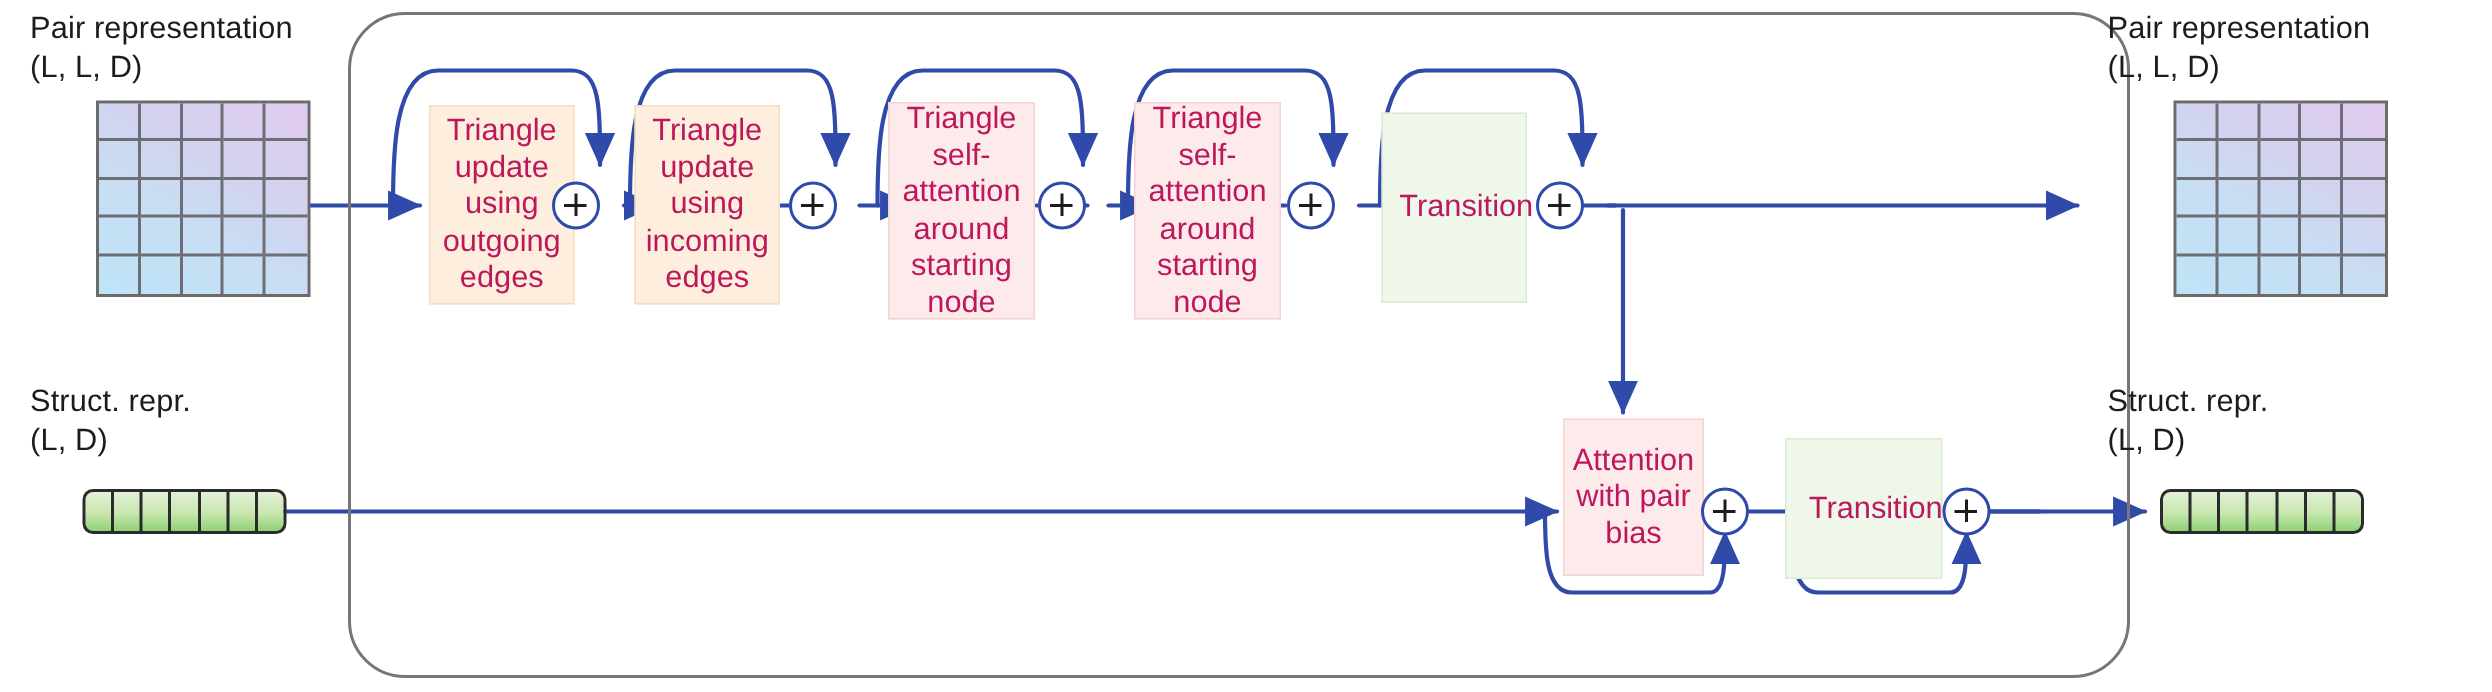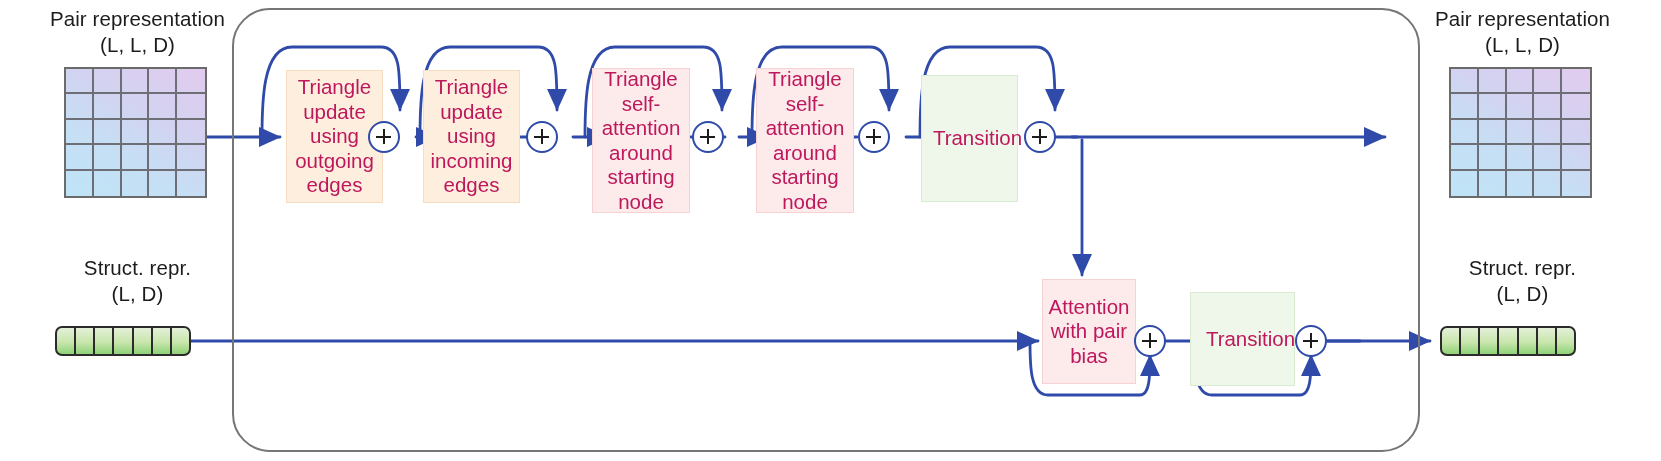--- a/index.html
+++ b/index.html
@@ -4,21 +4,21 @@
 <style>
   html,body{margin:0;padding:0;background:#fff;}
   body{width:1661px;height:461px;position:relative;overflow:hidden;
        font-family:"Liberation Sans","DejaVu Sans",sans-serif;color:#1a1a1a;}
   .stage{position:absolute;left:0;top:0;width:1661px;height:461px;}
 
   
   svg.wires{position:absolute;left:0;top:0;width:1661px;height:461px;overflow:visible;}
 
   
-  .lbl{position:absolute;text-align:center;font-size:20.5px;line-height:26px;
+  .lbl{position:absolute;text-align:left;font-size:20.5px;line-height:26px;
        letter-spacing:0.1px;color:#1c1c1c;white-space:pre;}
 
   
   .matrix{position:absolute;display:grid;border:2px solid #6b6b6b;box-sizing:border-box;
           background:linear-gradient(30deg,#bfe4f7 0%,#c6dff5 35%,#d3d2f0 65%,#e2cbef 100%);}
   .matrix i{border-right:2px solid #6e6e77;border-bottom:2px solid #6e6e77;box-sizing:border-box;display:block;}
   .matrix i.lastcol{border-right:none;}
   .matrix i.lastrow{border-bottom:none;}
 
   

